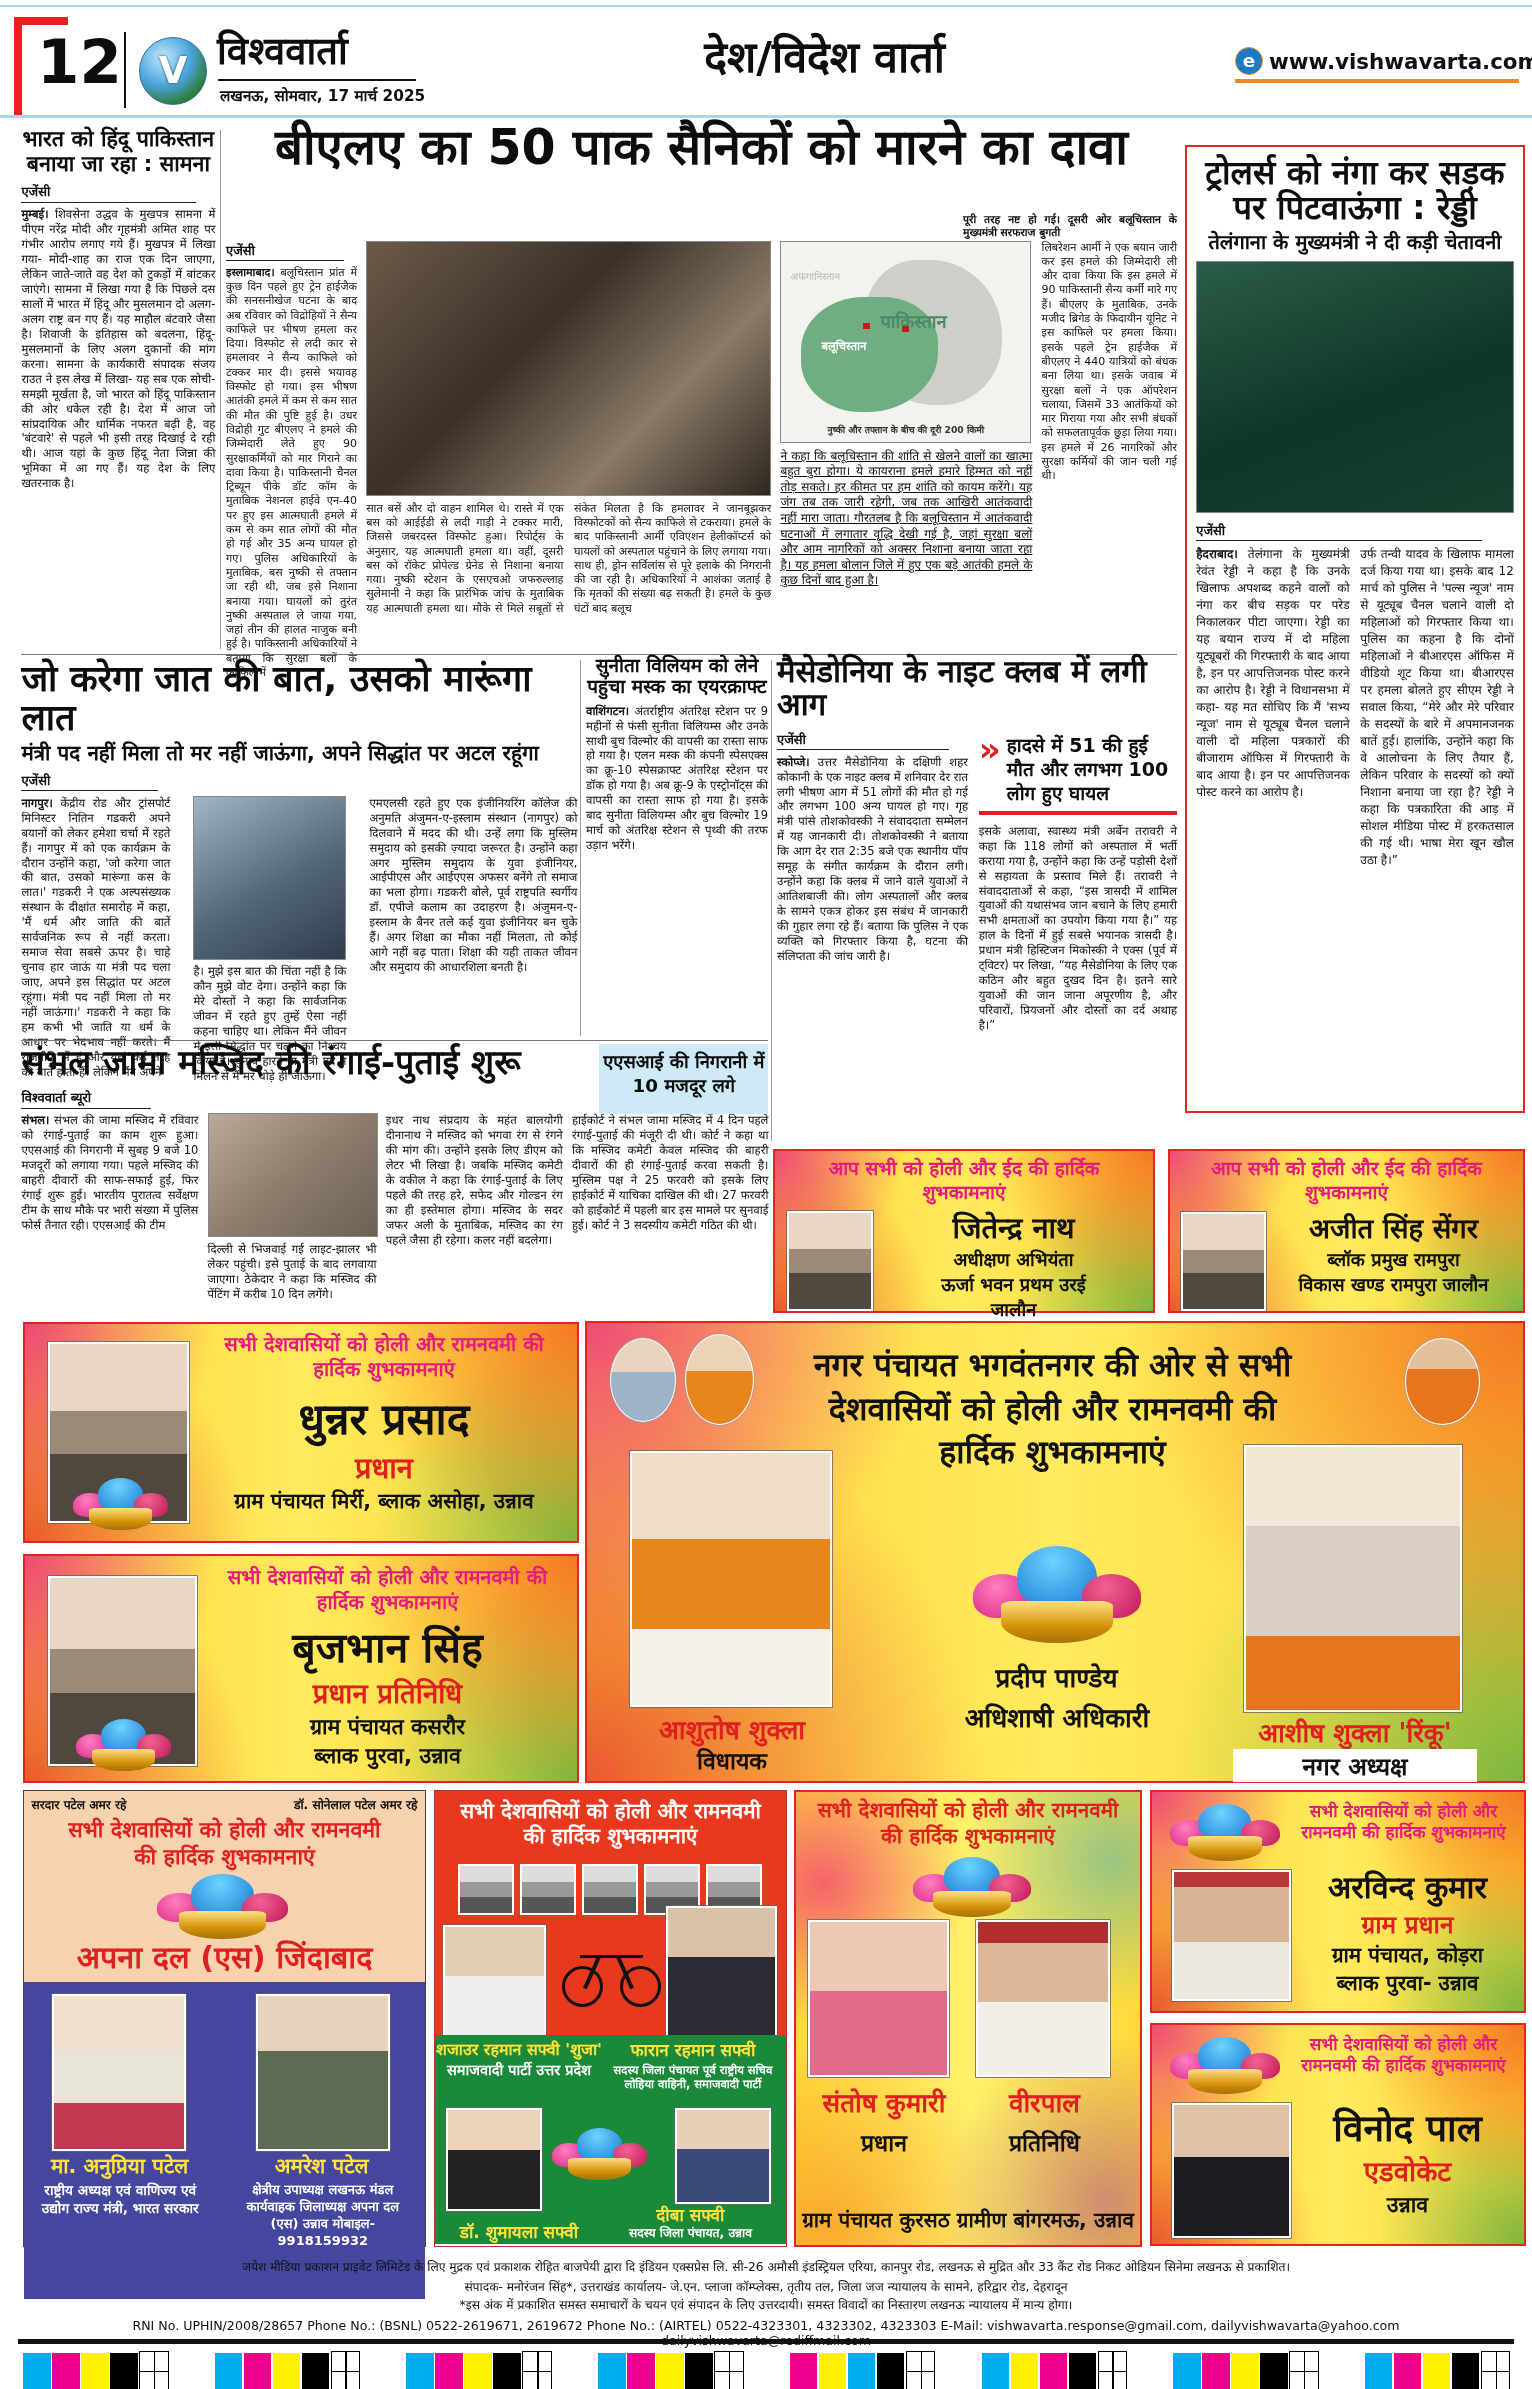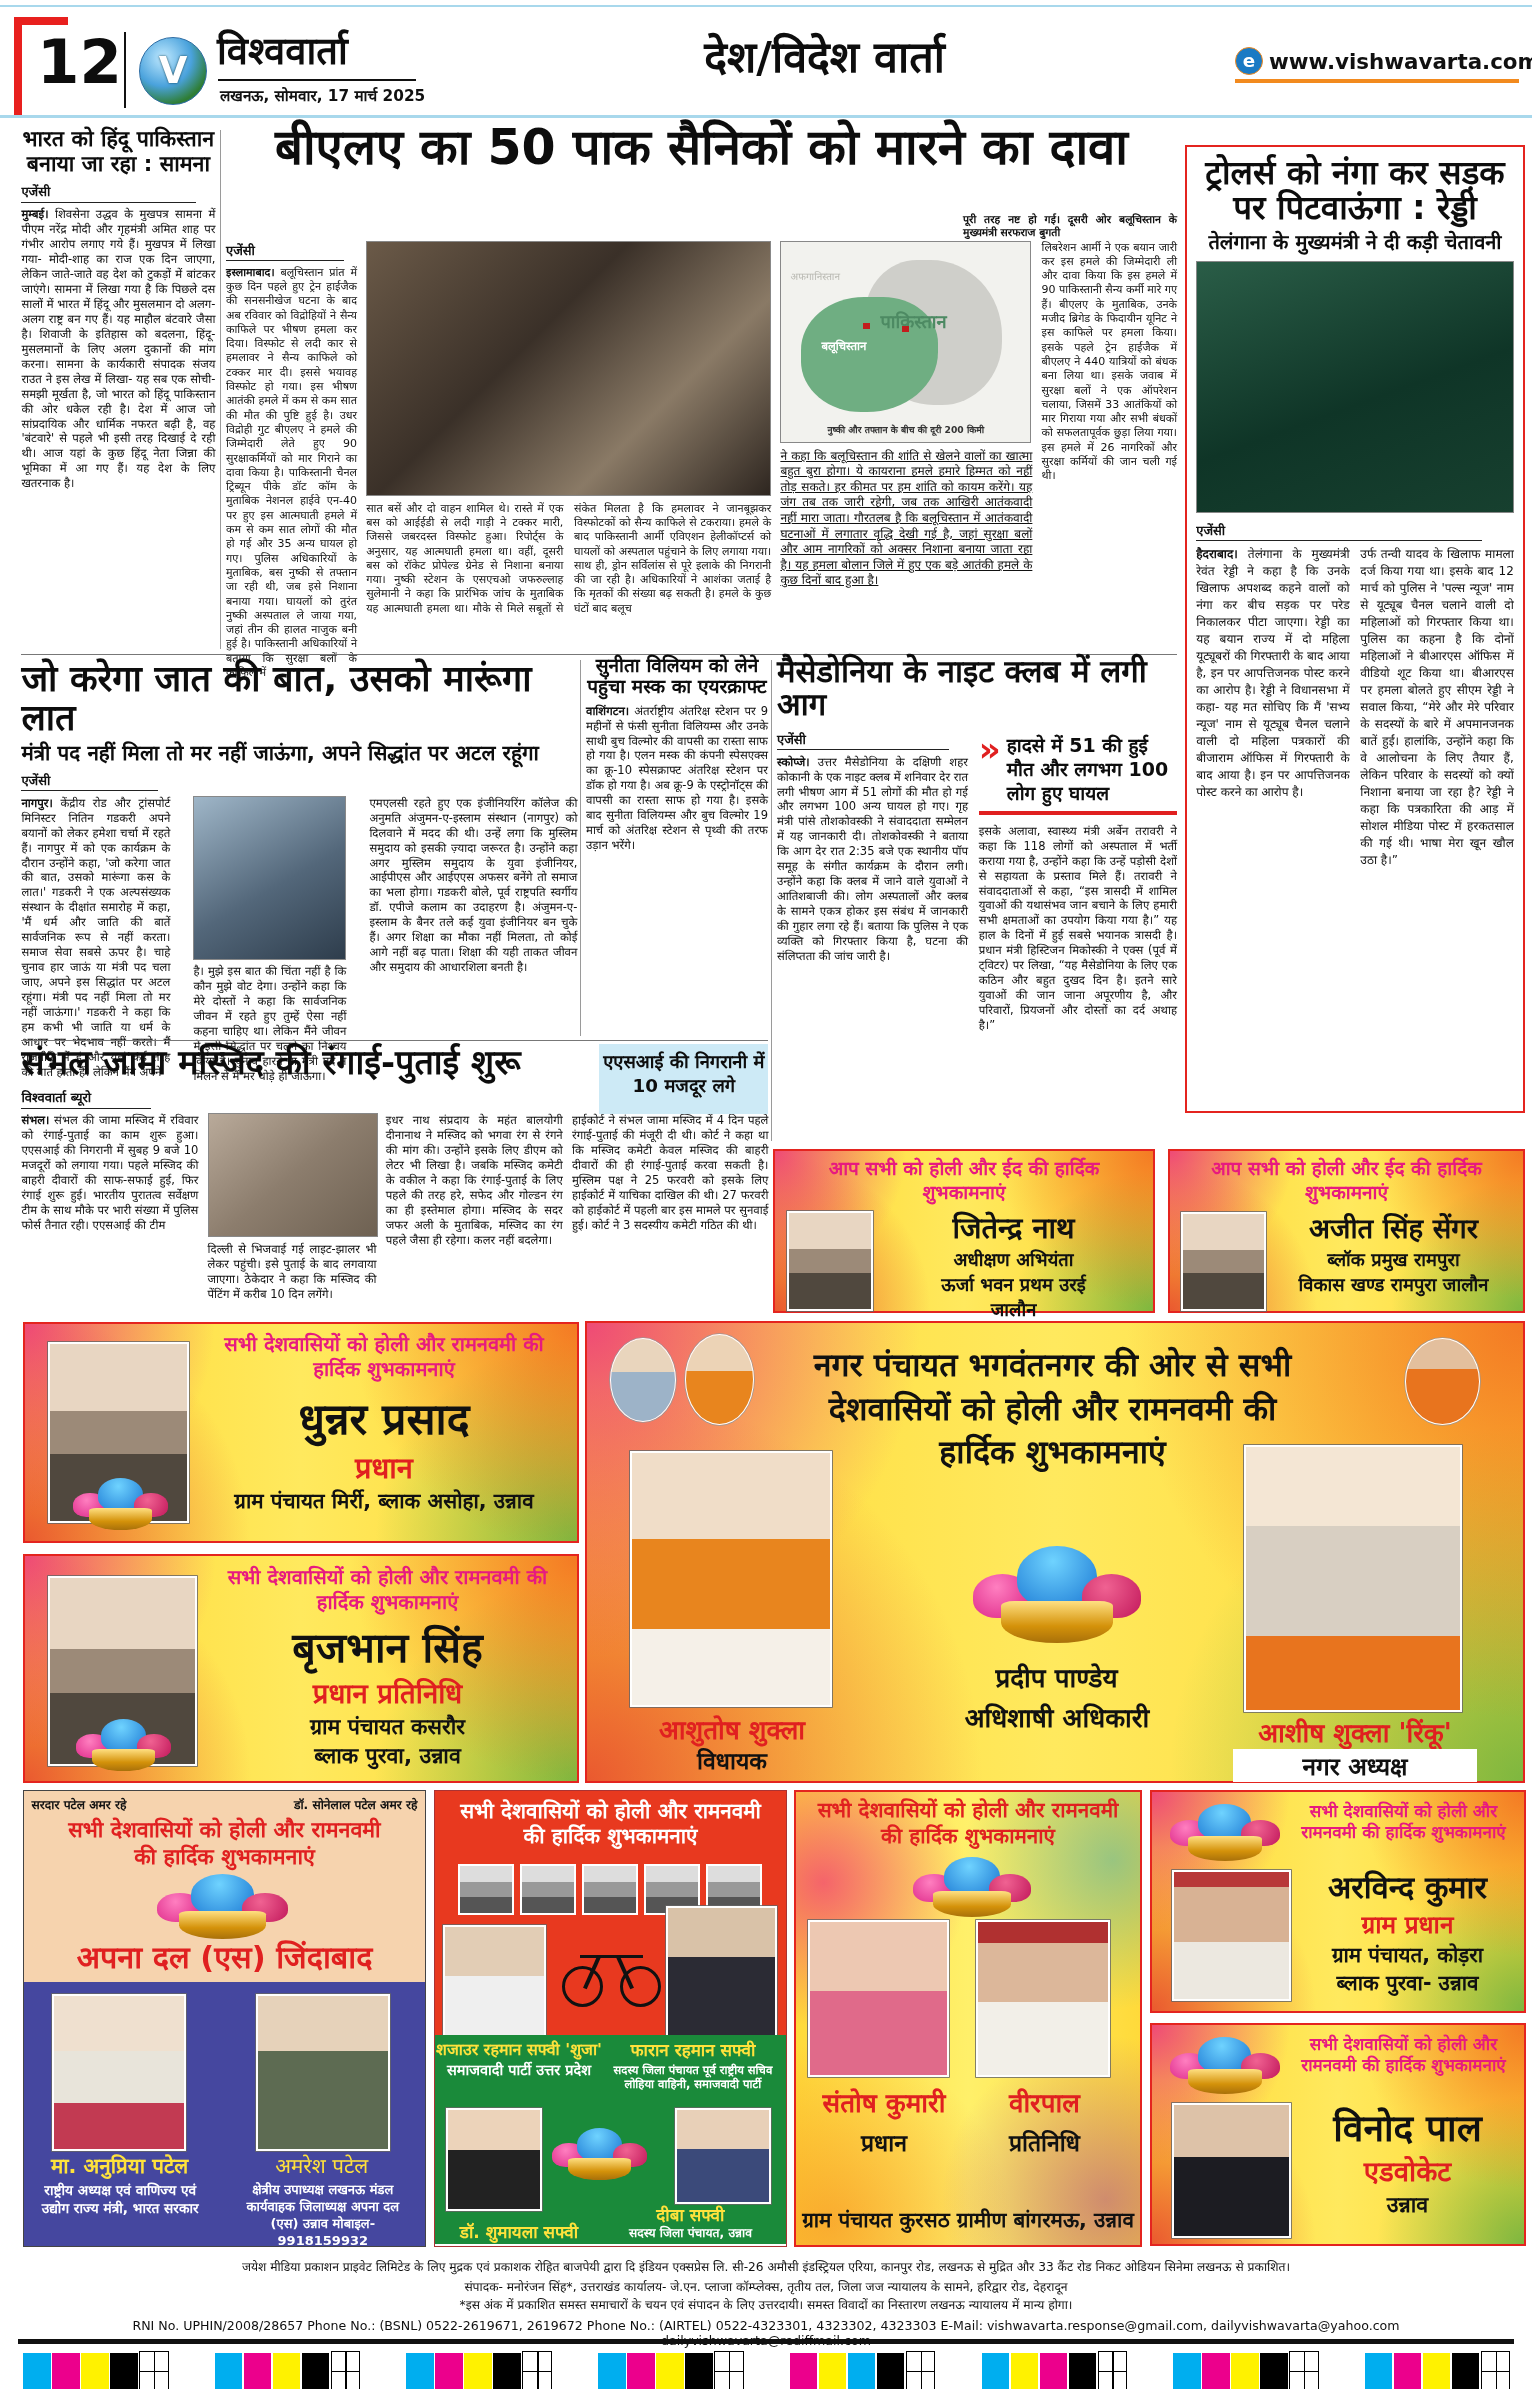--- a/index.html
+++ b/index.html
@@ -307,26 +307,26 @@
       <span class="b" style="position:absolute;right:7.6px;top:4.6px;font-size:12.2px;">डॉ. सोनेलाल पटेल अमर रहे</span>
       <div class="greet-red ctr" style="font-size:21.4px;padding:26px 30.5px 0;">सभी देशवासियों को होली और रामनवमी की हार्दिक शुभकामनाएं</div>
       <div class="bowls" style="position:absolute;left:130px;top:82px;width:137px;height:66px;">
           <div class="m1"></div>
           <div class="m2"></div>
           <div class="m3"></div>
           <div class="bowl"></div>
         </div>
       <div class="greet-red ctr" style="position:absolute;left:0;right:0;bottom:4.6px;font-size:30.5px;">अपना दल (एस) जिंदाबाद</div>
     </div>
-    <div style="background:#45479f;height:264px;position:relative;">
+    <div style="background:#45479f;height:317px;position:relative;">
       <div class="photo-person" style="position:absolute;left:27.5px;top:12.2px;width:130px;height:153px;background:linear-gradient(180deg,#efe0cf 0 36%,#e8e4da 36% 70%,#c23a52 70%);"></div>
       <div style="position:absolute;left:7.6px;top:169px;width:176px;text-align:center;color:#ffe23c;font-weight:bold;font-size:20.6px;">मा. अनुप्रिया पटेल</div>
       <div style="position:absolute;left:10.7px;top:200px;width:171px;text-align:center;color:#fff;font-weight:bold;font-size:13.7px;line-height:1.3;">राष्ट्रीय अध्यक्ष एवं वाणिज्य एवं उद्योग राज्य मंत्री, भारत सरकार</div>
       <div class="photo-person" style="position:absolute;right:35px;top:12.2px;width:130px;height:153px;background:linear-gradient(180deg,#e6d2ba 0 36%,#5d6b52 36%);"></div>
-      <div style="position:absolute;right:15.3px;top:169px;width:176px;text-align:center;color:#ffe23c;font-weight:normal;font-size:20.6px;">अमरेश पटेल</div>
+      <div style="position:absolute;right:15.3px;top:169px;width:176px;text-align:center;color:#ffe23c;font-weight:bold;font-size:20.6px;">अमरेश पटेल</div>
       <div style="position:absolute;right:10.7px;top:200px;width:183px;text-align:center;color:#fff;font-weight:bold;font-size:13px;line-height:1.3;">क्षेत्रीय उपाध्यक्ष लखनऊ मंडल कार्यवाहक जिलाध्यक्ष अपना दल (एस) उन्नाव मोबाइल- 9918159932</div>
     </div>
   </div>
 
   <div class="abs" style="left:434px;top:1790px;width:353px;height:457px;border:1.5px solid #a33;box-sizing:border-box;">
     <div style="background:#e8391f;height:244px;position:relative;">
       <div class="ctr b" style="color:#fff;font-size:20.6px;padding:7.6px 15.3px 0;line-height:1.25;">सभी देशवासियों को होली और रामनवमी की हार्दिक शुभकामनाएं</div>
       <div style="position:absolute;left:23px;top:73px;display:flex;gap:6.1px;">
         <div class="photo-bw" style="width:52px;height:47px;"></div>
         <div class="photo-bw" style="width:52px;height:47px;"></div>

